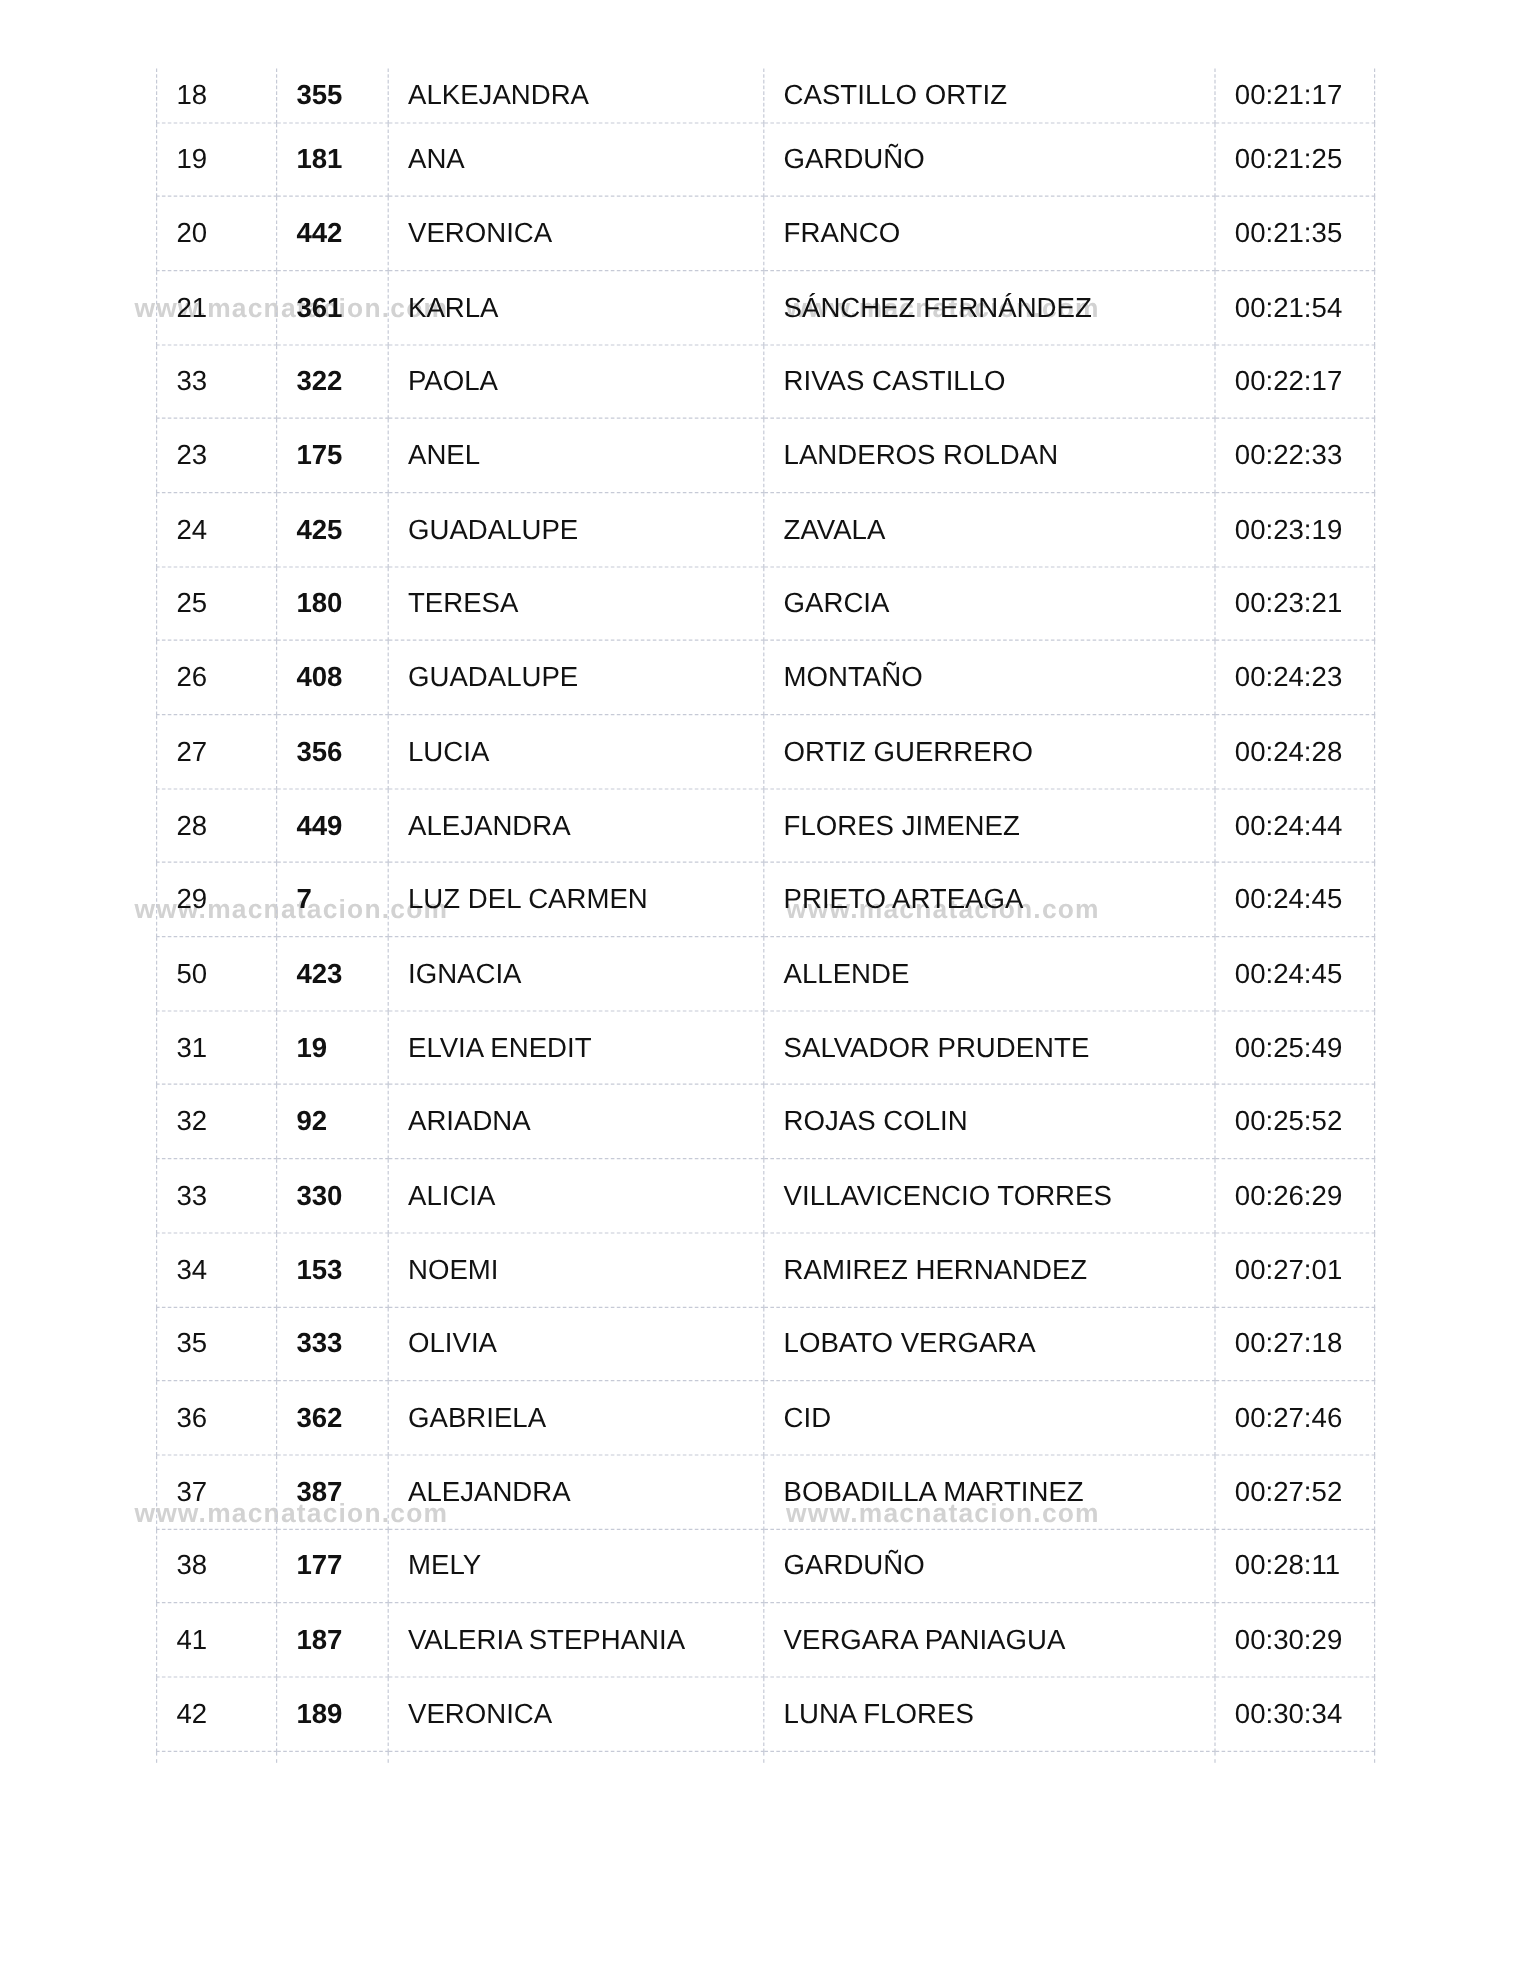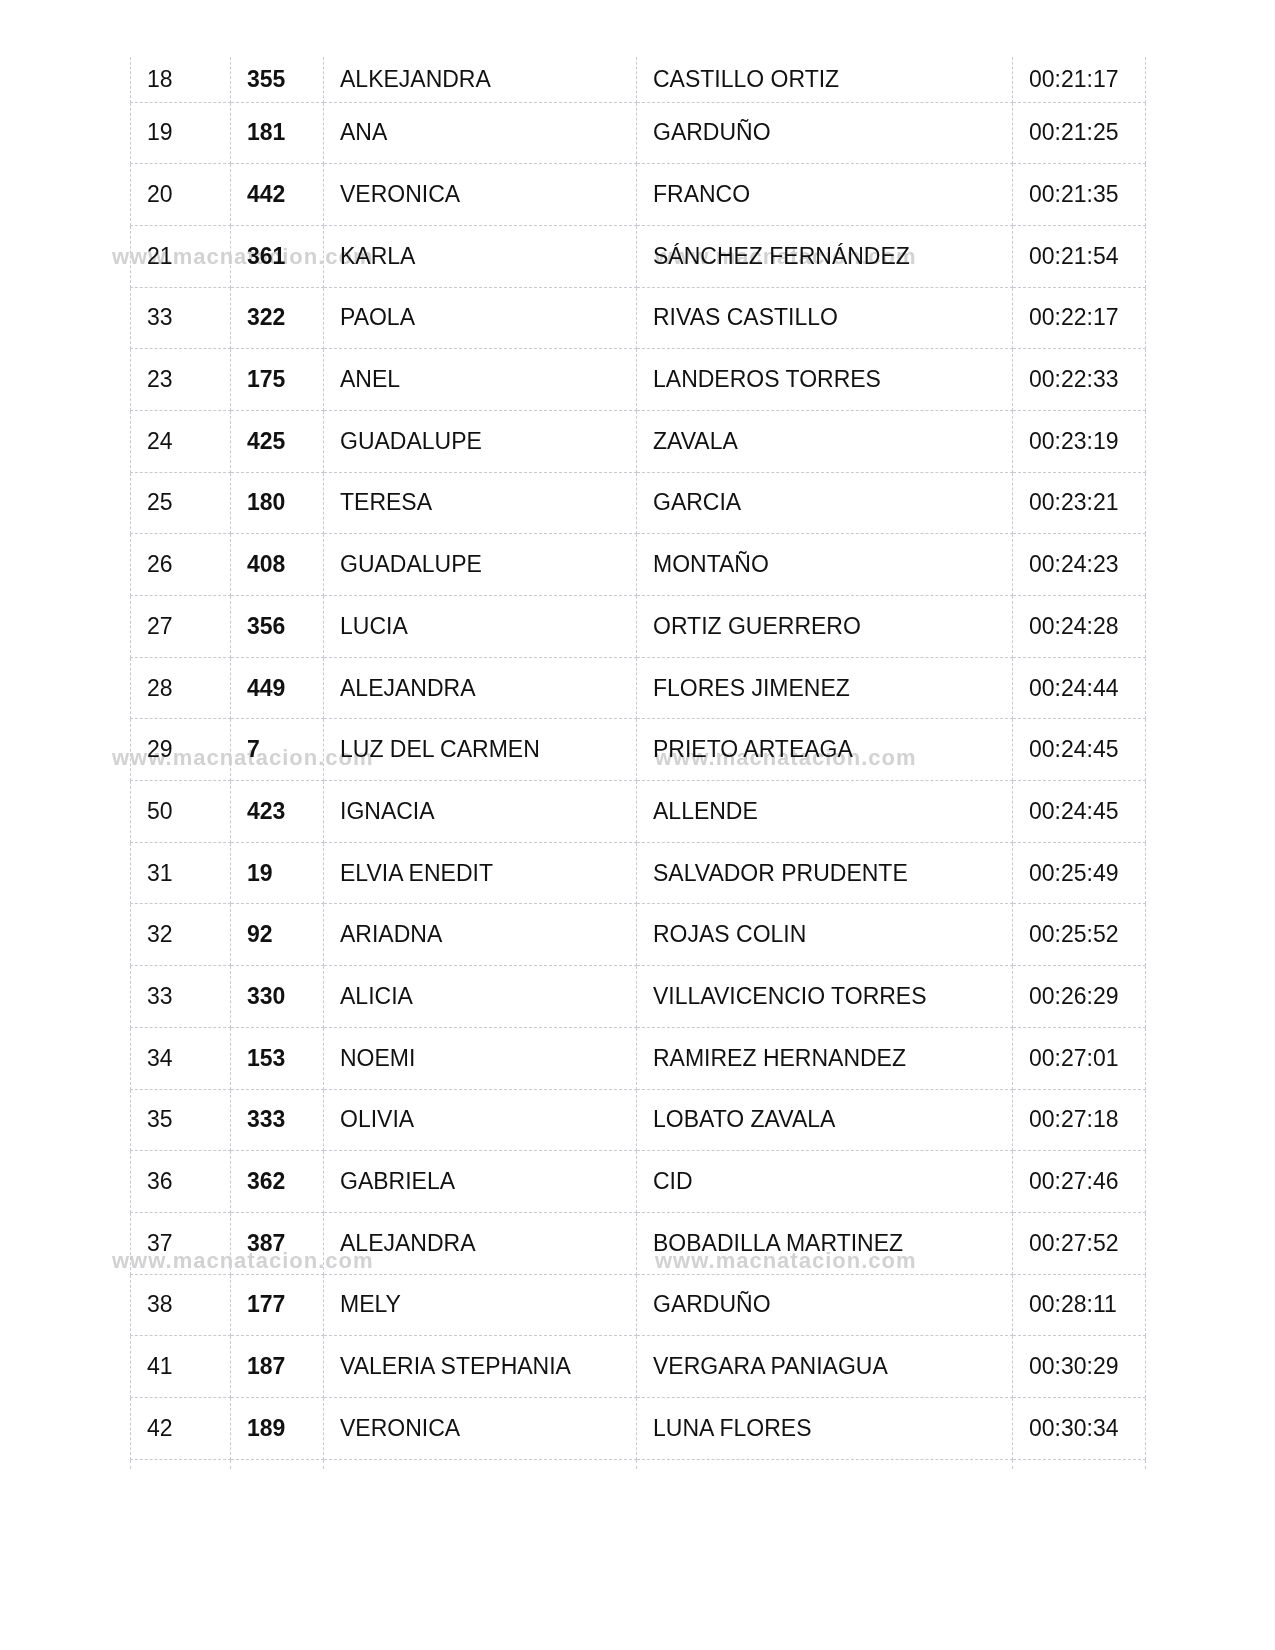--- a/index.html
+++ b/index.html
@@ -108,21 +108,21 @@
           <td class="col-pos">33</td>
           <td class="col-bib">322</td>
           <td class="col-first">PAOLA</td>
           <td class="col-last">RIVAS CASTILLO</td>
           <td class="col-time">00:22:17</td>
         </tr>
         <tr class="r-body">
           <td class="col-pos">23</td>
           <td class="col-bib">175</td>
           <td class="col-first">ANEL</td>
-          <td class="col-last">LANDEROS TORRES</td>
+          <td class="col-last">LANDEROS ROLDAN</td>
           <td class="col-time">00:22:33</td>
         </tr>
         <tr class="r-body">
           <td class="col-pos">24</td>
           <td class="col-bib">425</td>
           <td class="col-first">GUADALUPE</td>
           <td class="col-last">ZAVALA</td>
           <td class="col-time">00:23:19</td>
         </tr>
         <tr class="r-body">
@@ -192,21 +192,21 @@
           <td class="col-pos">34</td>
           <td class="col-bib">153</td>
           <td class="col-first">NOEMI</td>
           <td class="col-last">RAMIREZ HERNANDEZ</td>
           <td class="col-time">00:27:01</td>
         </tr>
         <tr class="r-body">
           <td class="col-pos">35</td>
           <td class="col-bib">333</td>
           <td class="col-first">OLIVIA</td>
-          <td class="col-last">LOBATO ZAVALA</td>
+          <td class="col-last">LOBATO VERGARA</td>
           <td class="col-time">00:27:18</td>
         </tr>
         <tr class="r-body">
           <td class="col-pos">36</td>
           <td class="col-bib">362</td>
           <td class="col-first">GABRIELA</td>
           <td class="col-last">CID</td>
           <td class="col-time">00:27:46</td>
         </tr>
         <tr class="r-body">

